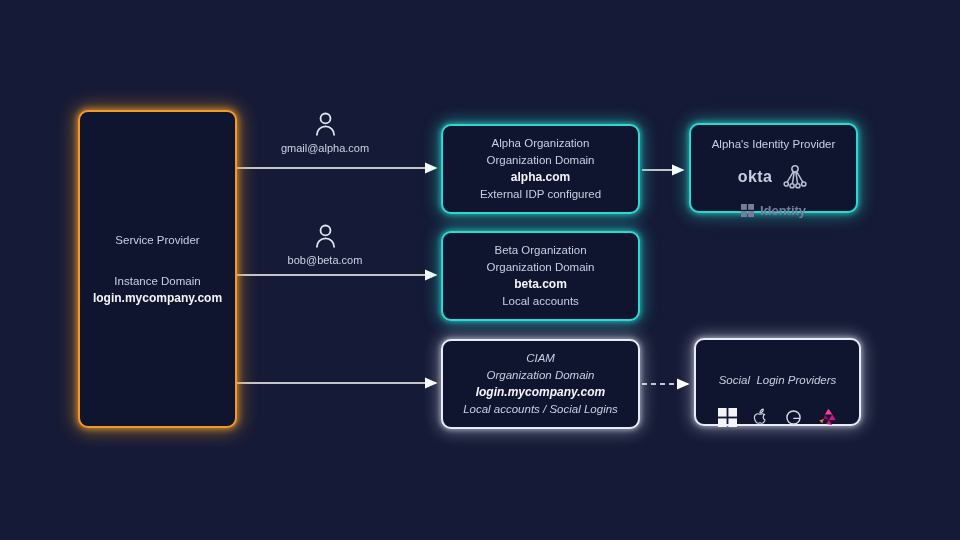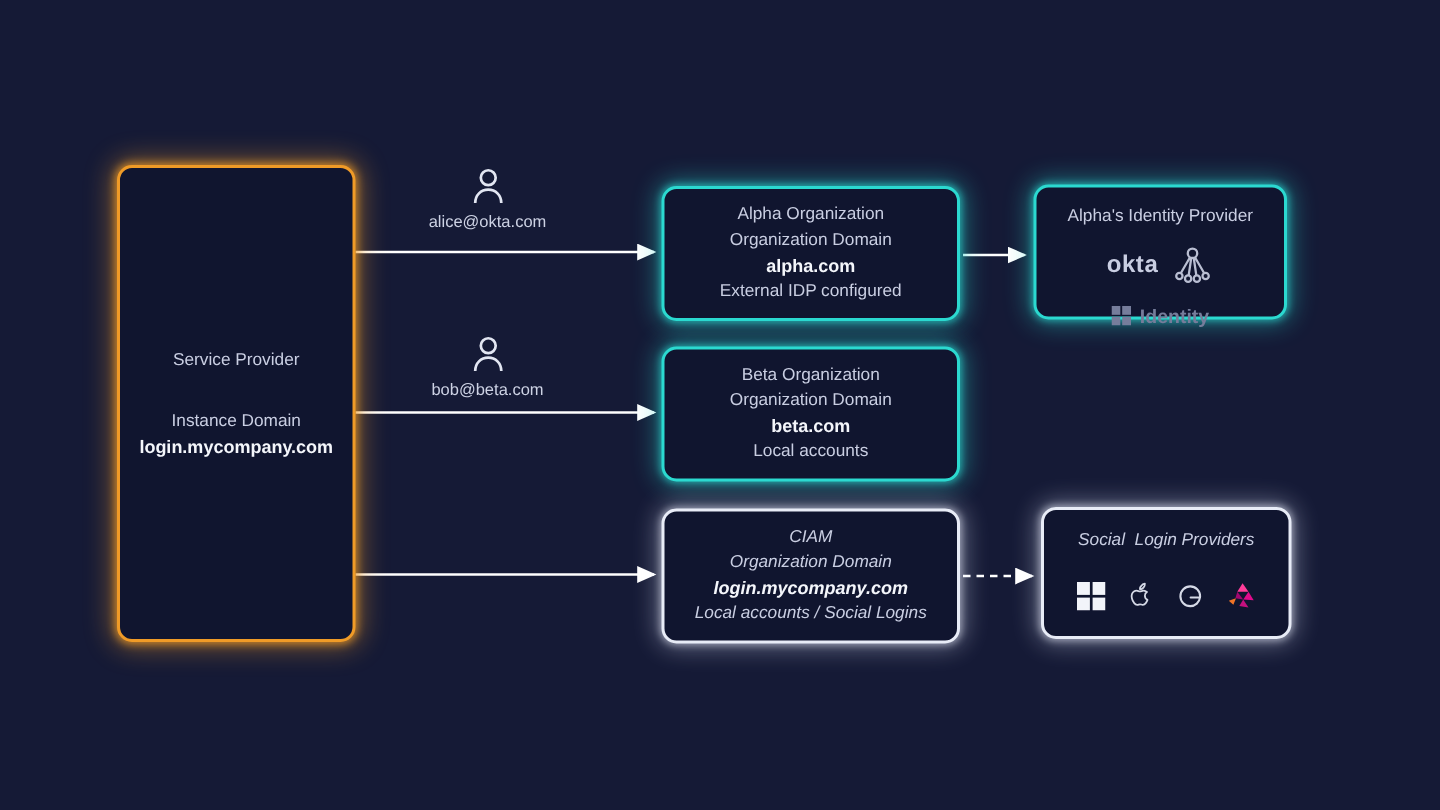--- a/index.html
+++ b/index.html
@@ -32,21 +32,21 @@
   .sp-title{margin-bottom:26px;}
   .domain{font-weight:bold;color:#f4f6fb;font-size:12px;margin-top:3px;}
   .lbl{line-height:1.25;}
   .user{position:absolute;width:170px;display:flex;flex-direction:column;align-items:center;}
   .user .email{font-size:11px;margin-top:3px;color:#cdd2e4;}
   .idp-box{justify-content:flex-start;padding:12px 6px 6px;}
   .idp-logos{display:flex;align-items:center;gap:9px;margin-top:12px;}
   .okta{font-size:16px;font-weight:800;letter-spacing:.4px;color:#c9cee2;}
   .ms-row{display:flex;align-items:center;gap:6px;margin-top:12px;color:#767d9b;font-size:13px;font-weight:bold;}
   .social-box{justify-content:flex-start;padding:13px 6px 10px;}
-  .social-title{white-space:pre;}
+  .social-title{white-space:pre;margin-top:20px;}
   .social-icons{display:flex;align-items:center;gap:13px;margin-top:19px;}
   svg{display:block;}
   #arrows{position:absolute;left:0;top:0;pointer-events:none;}
 </style>
 </head>
 <body>
 
 <div id="canvas">
 
   <svg id="arrows" width="960" height="540" viewBox="0 0 960 540">
@@ -66,21 +66,21 @@
     <div class="lbl sp-title">Service Provider</div>
     <div class="lbl">Instance Domain</div>
     <div class="domain">login.mycompany.com</div>
   </div>
 
   <div class="user" style="left:240px;top:110px;">
     <svg viewBox="0 0 24 24" width="29" height="29" fill="none" stroke="#e2e6f2" stroke-width="1.5">
       <circle cx="12" cy="7" r="4.1"></circle>
       <path d="M4.8 21c0-4.4 3.2-7.4 7.2-7.4s7.2 3 7.2 7.4"></path>
     </svg>
-    <div class="email">alice@okta.com</div>
+    <div class="email">gmail@alpha.com</div>
   </div>
   <div class="user" style="left:240px;top:222px;">
     <svg viewBox="0 0 24 24" width="29" height="29" fill="none" stroke="#e2e6f2" stroke-width="1.5">
       <circle cx="12" cy="7" r="4.1"></circle>
       <path d="M4.8 21c0-4.4 3.2-7.4 7.2-7.4s7.2 3 7.2 7.4"></path>
     </svg>
     <div class="email">bob@beta.com</div>
   </div>
 
   <div class="box teal org-box" style="left:441px;top:124px;width:199px;height:90px;">

